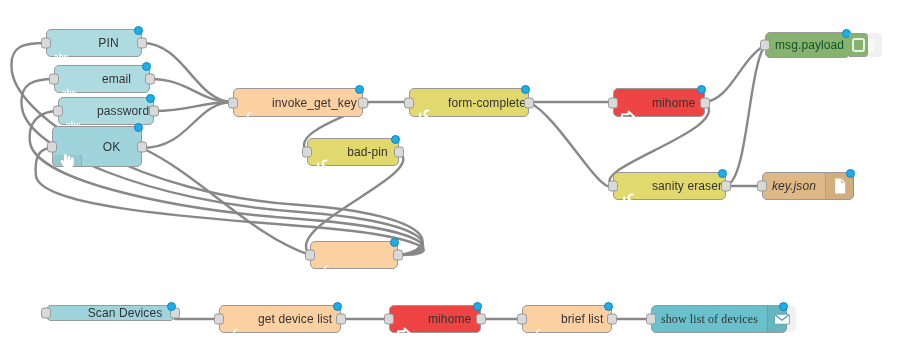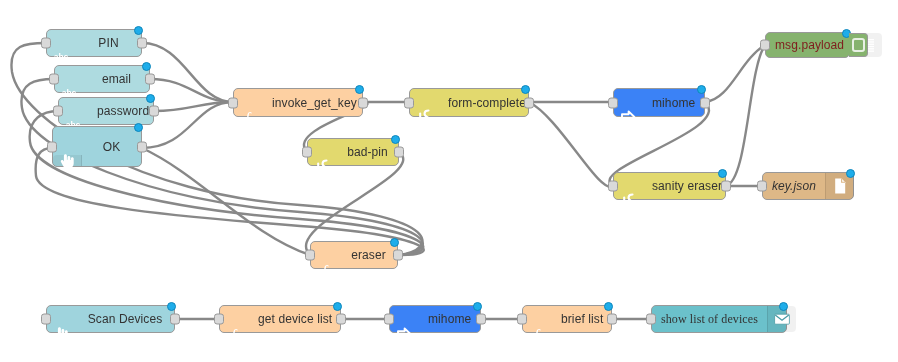--- a/index.html
+++ b/index.html
@@ -75,26 +75,26 @@
     border:1px solid #0f86bb;
     right:-2px;top:-4px;
     box-sizing:border-box;
   }
 
   
   .c-ui-input{background:#aedbe0;}
   .c-ui-button{background:#9fd4dd;}
   .c-function{background:#fdd0a2;}
   .c-switch{background:#e2d96e;}
-  .c-mihome{background:#3b82f6;}
+  .c-mihome{background:#ef4444;}
   .c-debug{background:#86b36e;}
   .c-file{background:#deb887;}
   .c-ui-template{background:#6bc1cb;}
 
-  .c-debug .body{color:#7f1d1d;}
+  .c-debug .body{color:#14532d;}
   .c-ui-template .body{color:#333333;font-family:Liberation Serif, serif;}
   .italic .body{font-style:italic;}
 
   
   .debug-toggle{
     position:absolute;
     right:-19px;top:50%;transform:translateY(-50%);
     width:19px;height:24px;
     background:#86b36e;
     border:1px solid #999999;
@@ -272,26 +272,25 @@
         </div>
         <div class="port in"></div>
         <div class="badge"></div>
       </div>
       <div class="node c-function" style="left: 310px; top: 241px; width: 88px; height: 28px;">
         <div class="icon">
           <svg width="20" height="20" viewBox="0 0 20 20">
             <text x="10" y="15.5" text-anchor="middle" font-family="&quot;Liberation Serif&quot;, serif" font-size="16" font-style="italic" fill="#ffffff">ƒ</text>
           </svg>
         </div>
-        <div class="body">eraser</div>
-        <div class="port in"></div>
-        <div class="port out"></div>
-        <div class="badge"></div>
-      </div>
-      <div class="node c-ui-button" style="left: 46px; top: 305px; width: 129px; height: 28px;">
+        <div class="port in"></div>
+        <div class="port out"></div>
+        <div class="badge"></div>
+      </div>
+      <div class="node c-ui-button" style="left: 46px; top: 305px; width: 129px; height: 16px;">
         <div class="icon">
           <svg width="20" height="20" viewBox="0 0 20 20">
             <path d="M8.4,3.2c0.9,0,1.5,0.7,1.5,1.5v4.1h0.6V6.4c0-0.8,0.6-1.4,1.4-1.4c0.8,0,1.4,0.6,1.4,1.4v2.5h0.6V7.6 c0-0.8,0.6-1.4,1.4-1.4c0.8,0,1.4,0.6,1.4,1.4v4.9c0,2.6-1.7,4.6-4.3,4.6H9.7c-2,0-2.8-1.1-3.7-2.4L4,11.1 c-0.4-0.6-0.2-1.4,0.4-1.8C5,8.9,5.8,9,6.2,9.5l0.7,0.9V4.7C6.9,3.9,7.6,3.2,8.4,3.2z" fill="#ffffff" stroke="none"></path>
           </svg>
         </div>
         <div class="body">Scan Devices</div>
         <div class="port in"></div>
         <div class="port out"></div>
         <div class="badge"></div>
       </div>

